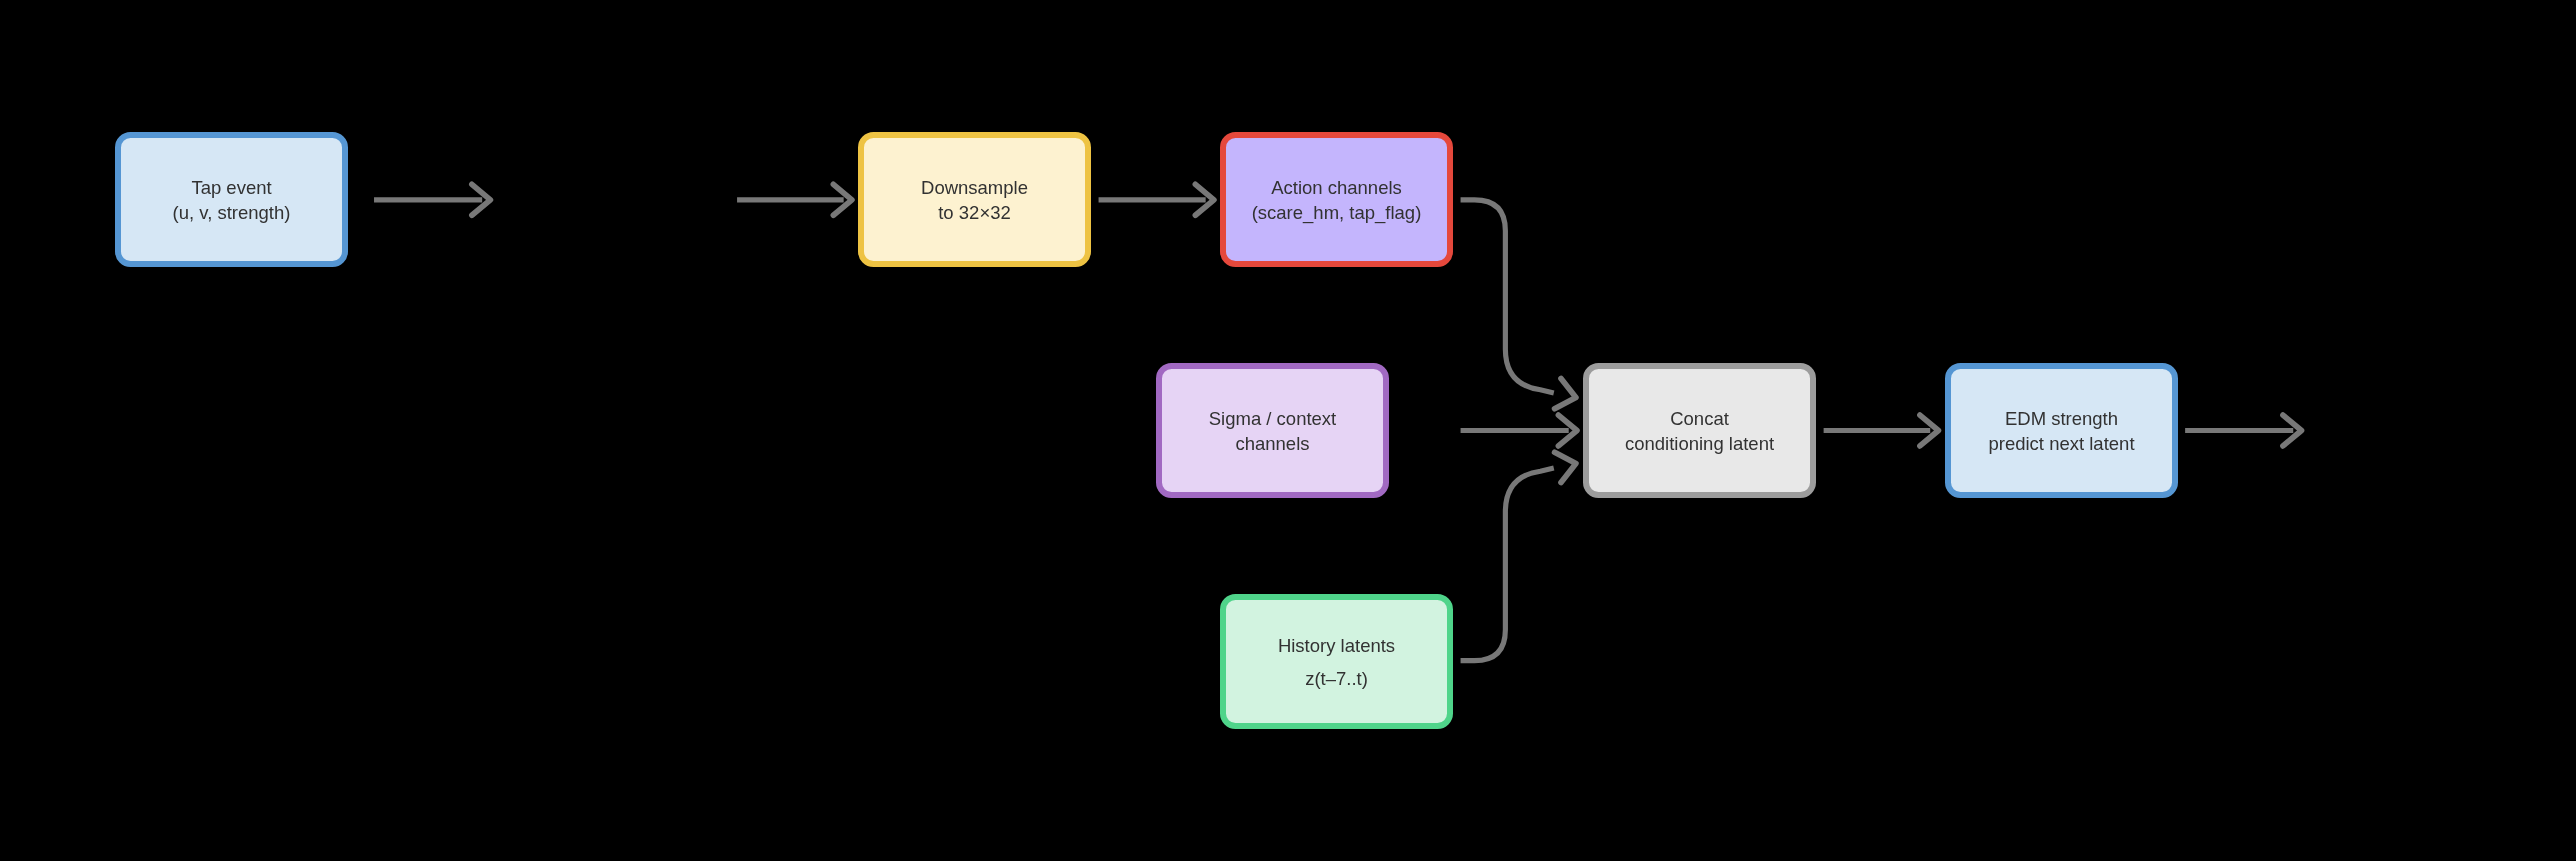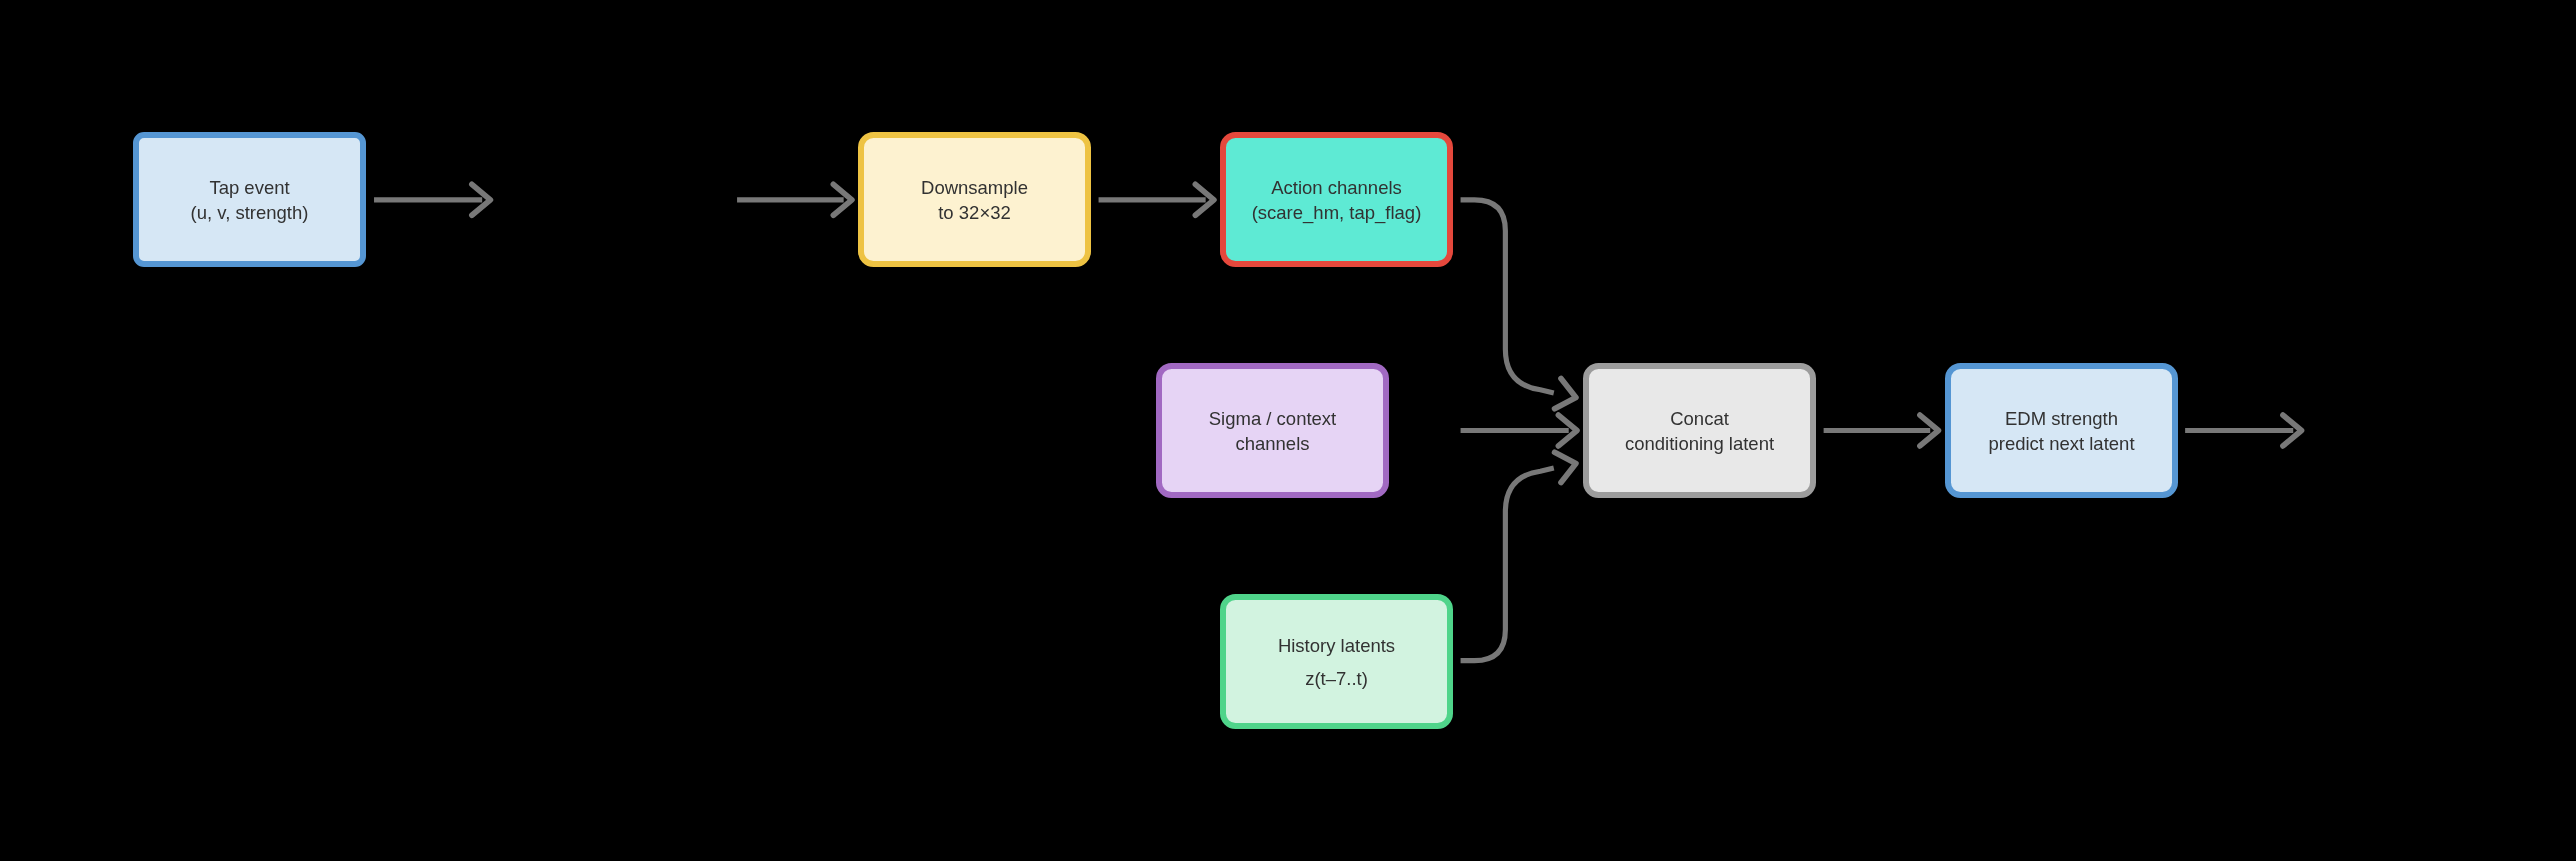--- a/index.html
+++ b/index.html
@@ -86,32 +86,32 @@
     <g>
       <path class="shaft" d="M 3540 836 H 3747"></path>
       <path class="head" d="M -36 -30 L 0 0 L -36 30" transform="translate(3763 836)"></path>
     </g>
     <g>
       <path class="shaft" d="M 4242 836 H 4452"></path>
       <path class="head" d="M -36 -30 L 0 0 L -36 30" transform="translate(4468 836)"></path>
     </g>
   </svg>
 
-  <div class="node" style="left: 133px; top: 132px; border-color: rgb(85, 150, 211); background-color: rgb(214, 231, 245); border-radius: 11px;">
+  <div class="node" style="left: 115px; top: 132px; border-color: rgb(85, 150, 211); background-color: rgb(214, 231, 245);">
     <span>Tap event</span>
     <span>(u, v, strength)</span>
   </div>
 
 
   <div class="node" style="left: 858px; top: 132px; border-color: rgb(238, 195, 67); background-color: rgb(253, 242, 208);">
     <span>Downsample</span>
     <span>to 32×32</span>
   </div>
 
-  <div class="node" style="left: 1220px; top: 132px; border-color: rgb(229, 72, 60); background-color: #5eead4;">
+  <div class="node" style="left: 1220px; top: 132px; border-color: rgb(229, 72, 60); background-color: #c4b5fd;">
     <span>Action channels</span>
     <span>(scare_hm, tap_flag)</span>
   </div>
 
   <div class="node" style="left: 1156px; top: 363px; border-color: rgb(161, 105, 194); background-color: rgb(230, 212, 245);">
     <span>Sigma / context</span>
     <span>channels</span>
   </div>
 
   <div class="node" style="left: 1220px; top: 594px; border-color: rgb(79, 212, 138); background-color: rgb(210, 243, 224); gap: 8px;">

